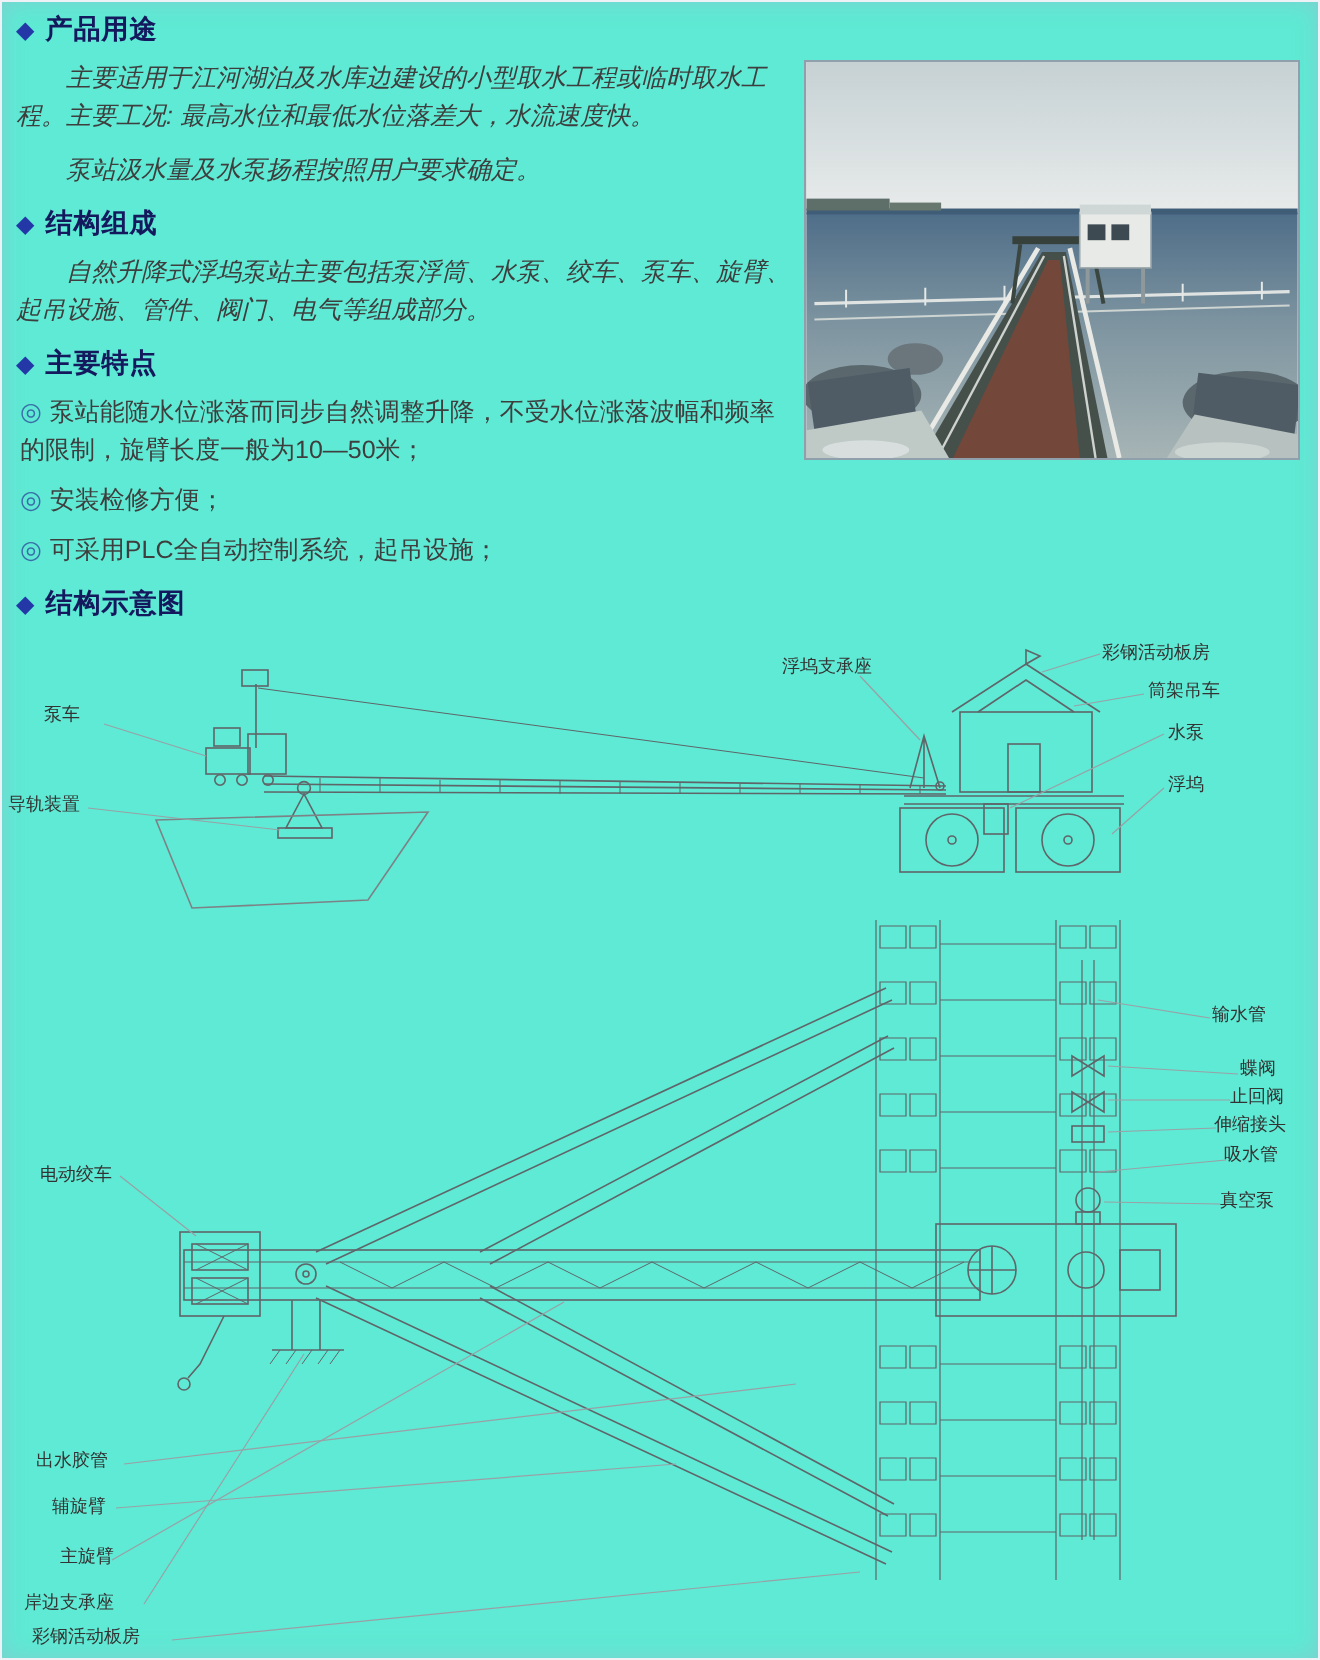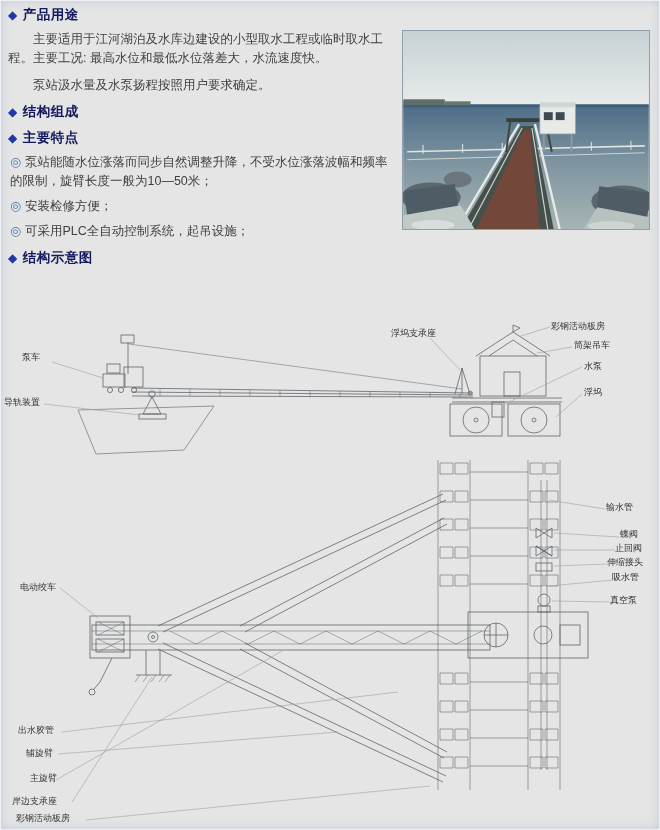--- a/index.html
+++ b/index.html
@@ -1,24 +1,24 @@
 <!DOCTYPE html>
 <html><head>
 <meta charset="utf-8">
 <style>
   * { margin:0; padding:0; box-sizing:border-box; }
   html,body { width:660px; }
   body { font-family:"Liberation Sans","DejaVu Sans",sans-serif; background:#ffffff; }
-  .page { position:relative; width:660px; height:830px; background:#e5e5e5; overflow:hidden;
+  .page { position:relative; width:660px; height:830px; background:#5eead4; overflow:hidden;
           box-shadow: inset 0 0 0 1px #eef1f5, inset 0 0 12px rgba(160,178,200,.55); }
   .intro { position:absolute; left:8px; top:6px; right:8px; }
   h2.sec { font-size:13.5px; font-weight:bold; color:#14195e; margin:8px 0 6px; letter-spacing:.5px; }
   h2.sec.first { margin-top:0; }
   .diamond { color:#2338a6; margin-right:5px; font-size:12px; }
-  p.body { font-size:12.5px; line-height:1.52; color:#3e3e3e; margin:0 0 8px; text-indent:2em; }
+  p.body { font-size:12.5px; line-height:1.52; color:#3e3e3e; margin:0 0 8px; text-indent:2em;font-style:italic; }
   .narrow { margin-right:254px !important; }
   p.feature { font-size:12.5px; line-height:1.52; color:#3e3e3e; margin:0 0 6px; padding-left:2px; }
   .obullet { color:#3a6ea8; margin-right:4px; }
   .photo { position:absolute; left:402px; top:30px; width:248px; height:200px; border:1px solid #8fa0ac; background:#cfd8da; }
   .photo svg { display:block; width:100%; height:100%; }
   .schematic { position:absolute; left:0; width:660px; }
   .schematic-top { top:322px; height:140px; }
   .schematic-bottom { top:460px; height:370px; }
   .schematic svg.drawing { position:absolute; left:0; top:0; width:100%; height:100%; }
   .dlabel { position:absolute; font-size:9px; color:#333; white-space:nowrap; line-height:1.1; }
@@ -27,20 +27,21 @@
 <body>
 
 <div class="page">
 
   <div class="intro">
     <h2 class="sec first"><span class="diamond">◆</span><span>产品用途</span></h2>
     <p class="body narrow">主要适用于江河湖泊及水库边建设的小型取水工程或临时取水工程。主要工况: 最高水位和最低水位落差大，水流速度快。</p>
     <p class="body narrow">泵站汲水量及水泵扬程按照用户要求确定。</p>
 
     <h2 class="sec"><span class="diamond">◆</span><span>结构组成</span></h2>
+    <p class="body narrow">自然升降式浮坞泵站主要包括泵浮筒、水泵、绞车、泵车、旋臂、起吊设施、管件、阀门、电气等组成部分。</p>
 
     <h2 class="sec"><span class="diamond">◆</span><span>主要特点</span></h2>
     <p class="feature narrow"><span class="obullet">◎</span><span>泵站能随水位涨落而同步自然调整升降，不受水位涨落波幅和频率的限制，旋臂长度一般为10—50米；</span></p>
     <p class="feature"><span class="obullet">◎</span><span>安装检修方便；</span></p>
     <p class="feature"><span class="obullet">◎</span><span>可采用PLC全自动控制系统，起吊设施；</span></p>
 
     <h2 class="sec"><span class="diamond">◆</span><span>结构示意图</span></h2>
   </div>
 
   <div class="photo">

